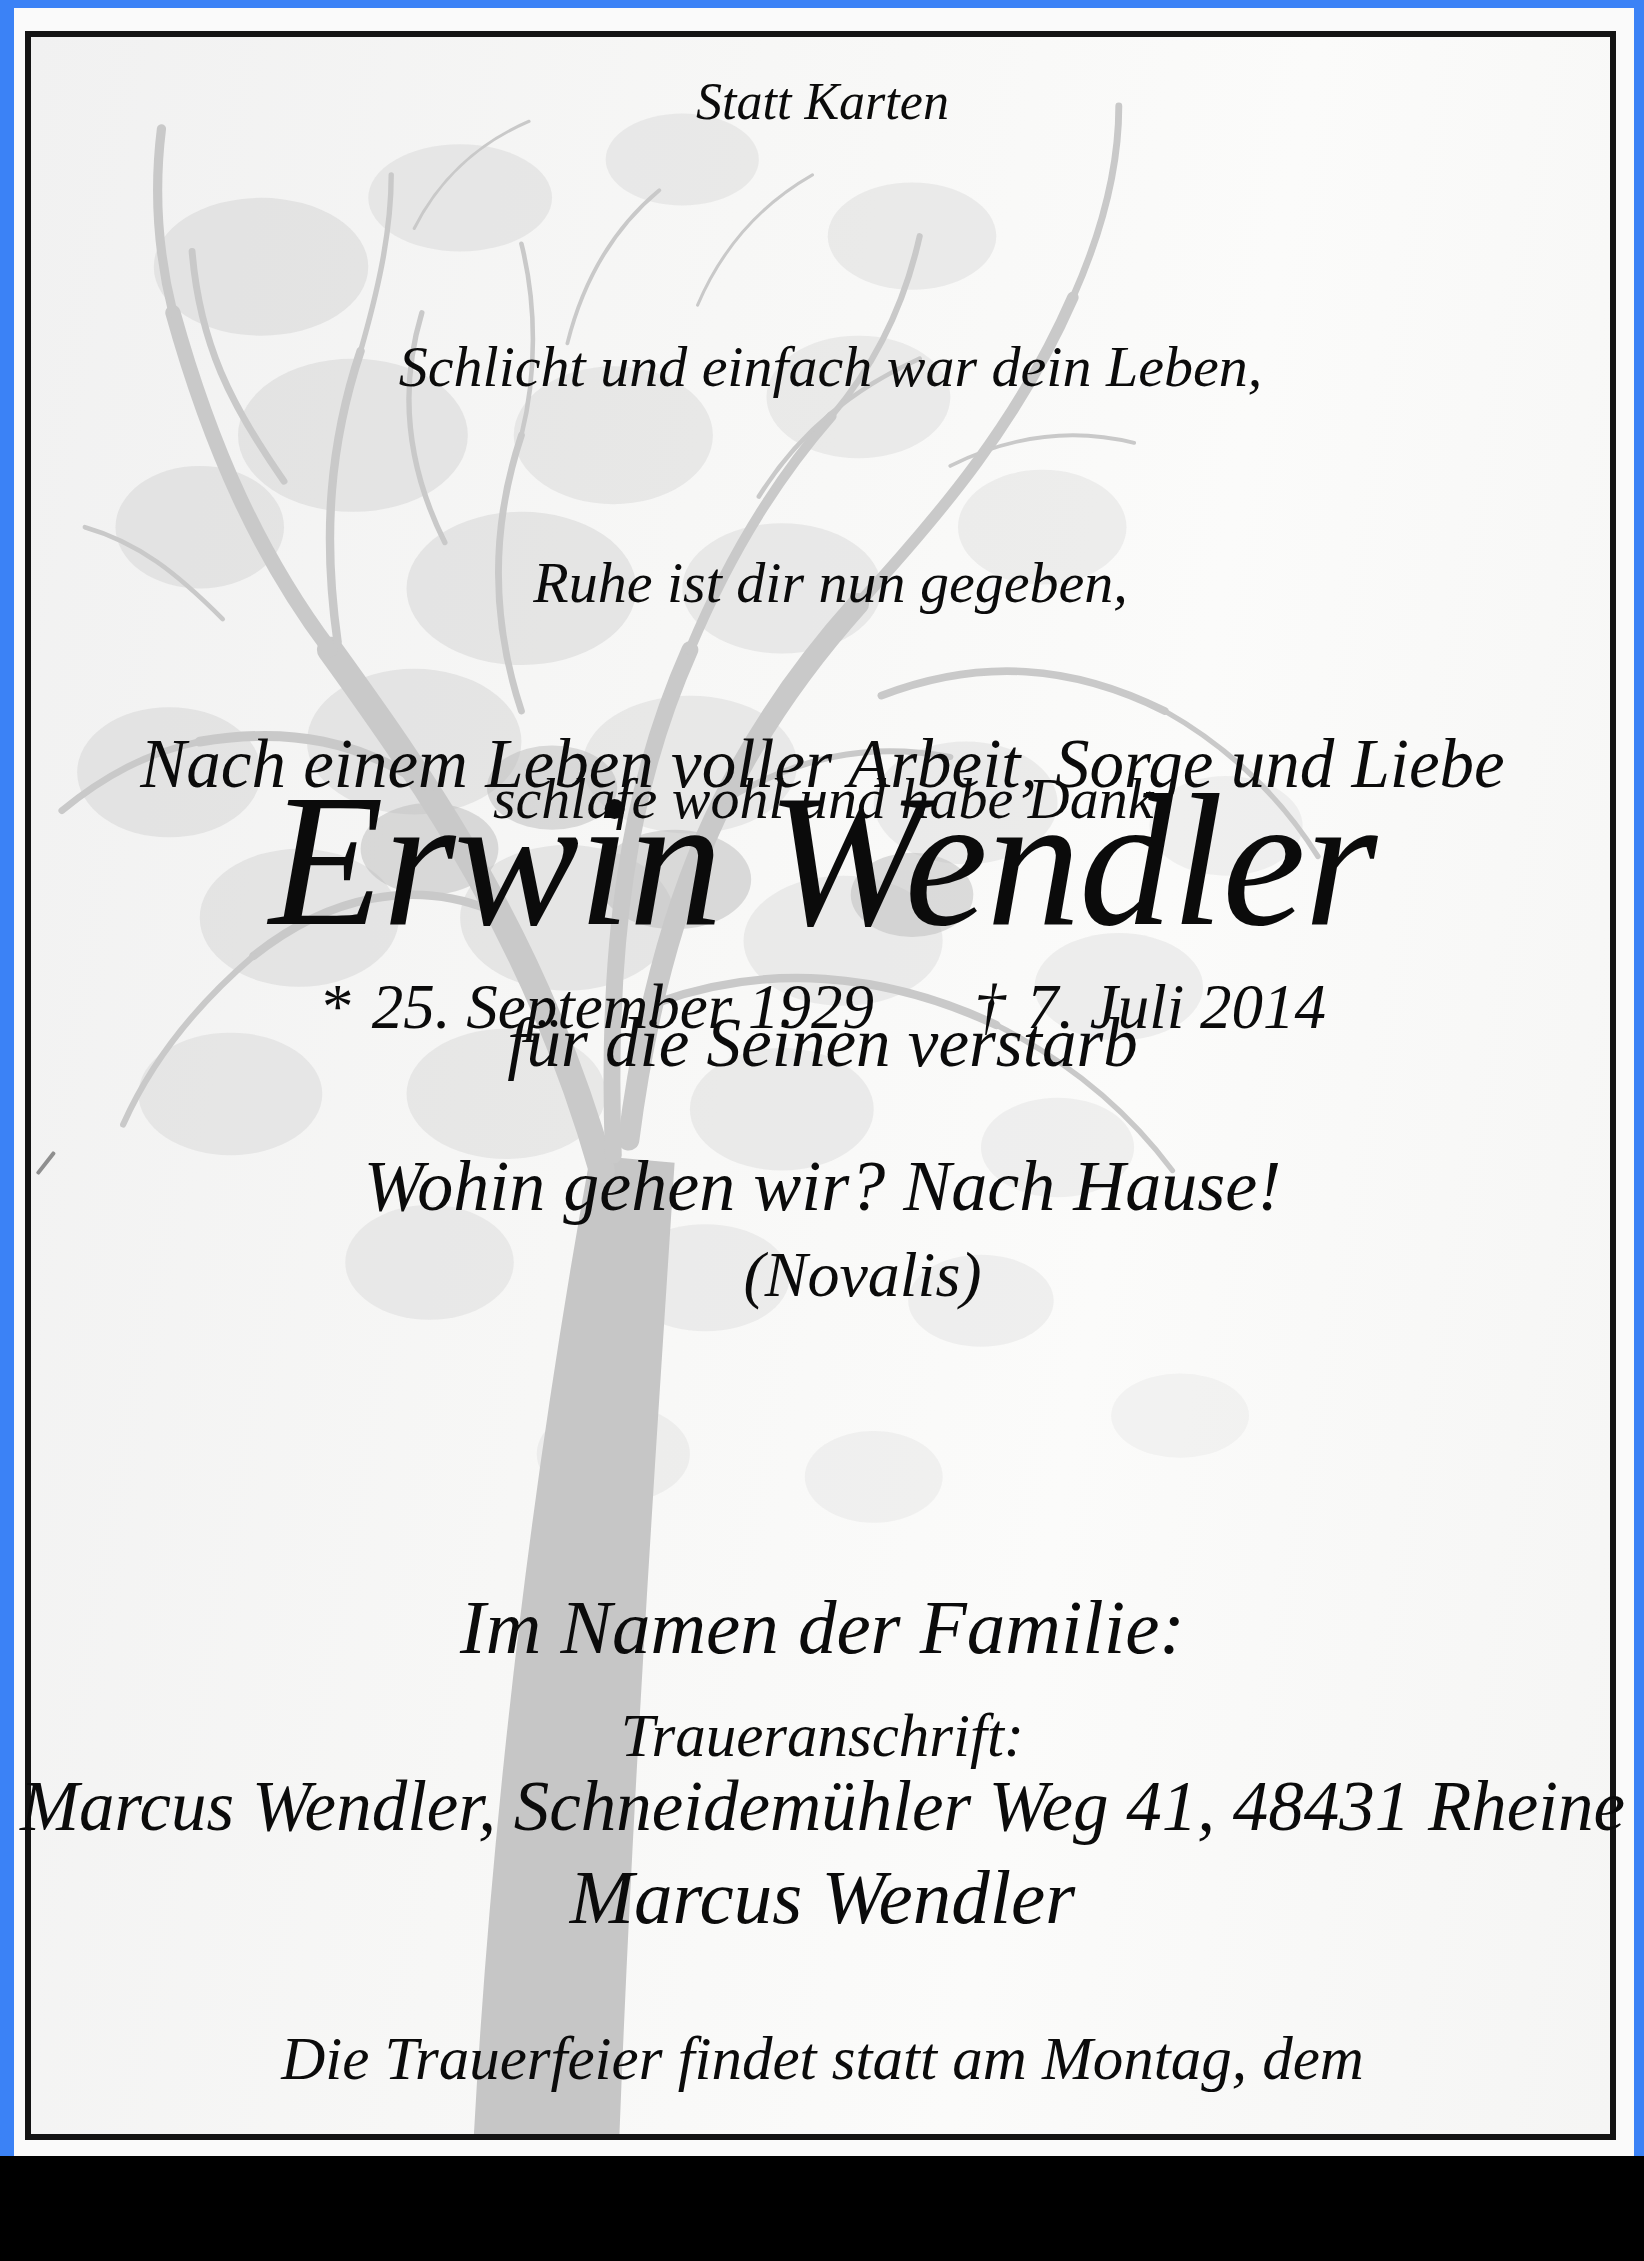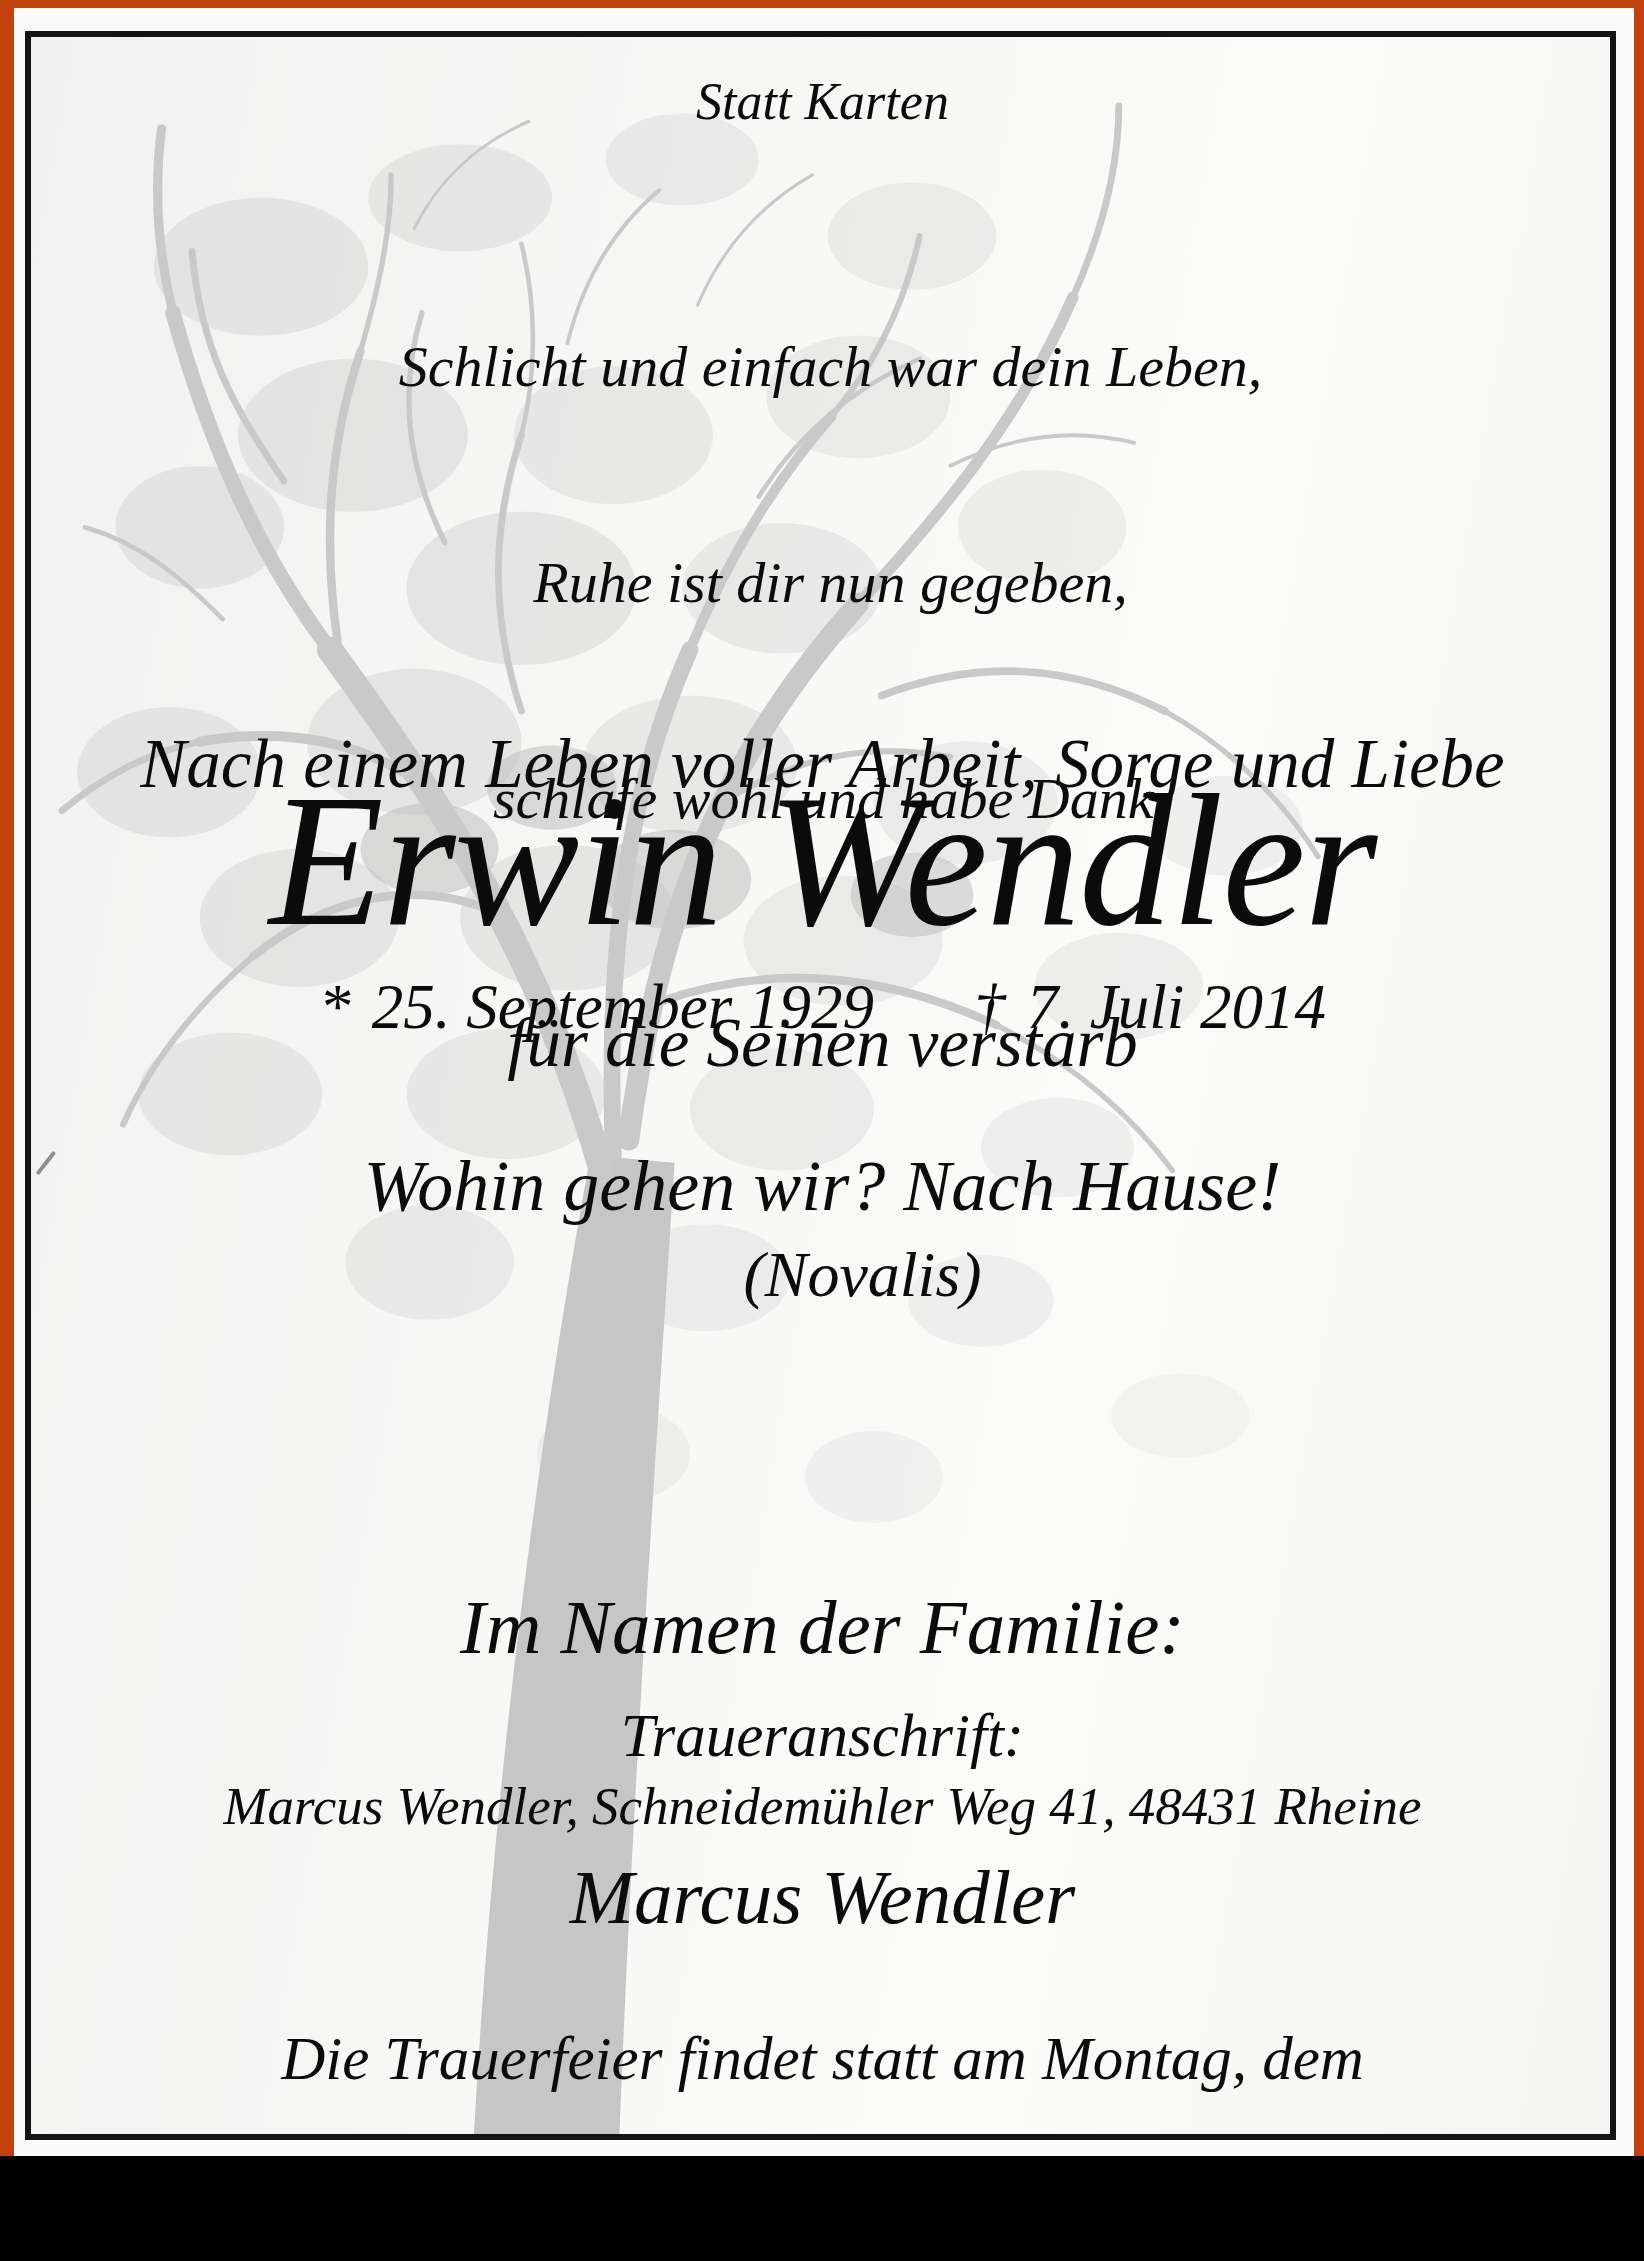--- a/index.html
+++ b/index.html
@@ -1,20 +1,20 @@
 <!DOCTYPE html>
 <html style="font-size:12.3px"><head>
 <meta charset="utf-8">
 <style>
   html, body { margin: 0; padding: 0; background: #ffffff; }
   .page {
     position: relative;
     width: 1645px;
     height: 2261px;
-    background: #c2410c;
+    background: #3b82f6;
     overflow: hidden;
     font-family: "Liberation Serif", "DejaVu Serif", serif;
   }
   
   .frame-gap {
     position: absolute;
     left: 13.8px; top: 7.7px; right: 10.7px; bottom: 105px;
     background: #fafafa;
   }
   
@@ -60,21 +60,21 @@
   .poem         { top: 187px;  font-size: 58px;  line-height: 72px; margin-left: 8px;  }
   .intro        { top: 532px;  font-size: 69px;  line-height: 93px; }
   .name         { top: 754px;  font-size: 188px; line-height: 214px; letter-spacing: -1.5px; }
   .dates        { top: 969px; font-size: 63px;  line-height: 77px; display: flex; justify-content: center; gap: 100px; }
   .dates .dpair { white-space: pre; text-align: right; }
   .dates .dsym  { margin-right: 21.4px; }
   .quote        { top: 1144px; font-size: 72px;  line-height: 84px; }
   .novalis      { top: 1238px; font-size: 64px;  line-height: 73px; margin-left: 40px;  }
   .family       { top: 1402px; font-size: 77px; line-height: 90px; }
   .trauer-label { top: 1701px; font-size: 61px;  line-height: 70px;  }
-  .address      { top: 1769px; font-size: 53px;  line-height: 74px;  }
+  .address      { top: 1769px; font-size: 71px;  line-height: 74px;  }
   .funeral      { top: 1874px; font-size: 61px;  line-height: 74px;  }
 </style>
 </head>
 <body>
 
 <div class="page">
 
   <div class="frame-gap"></div>
 
   <div class="card">

